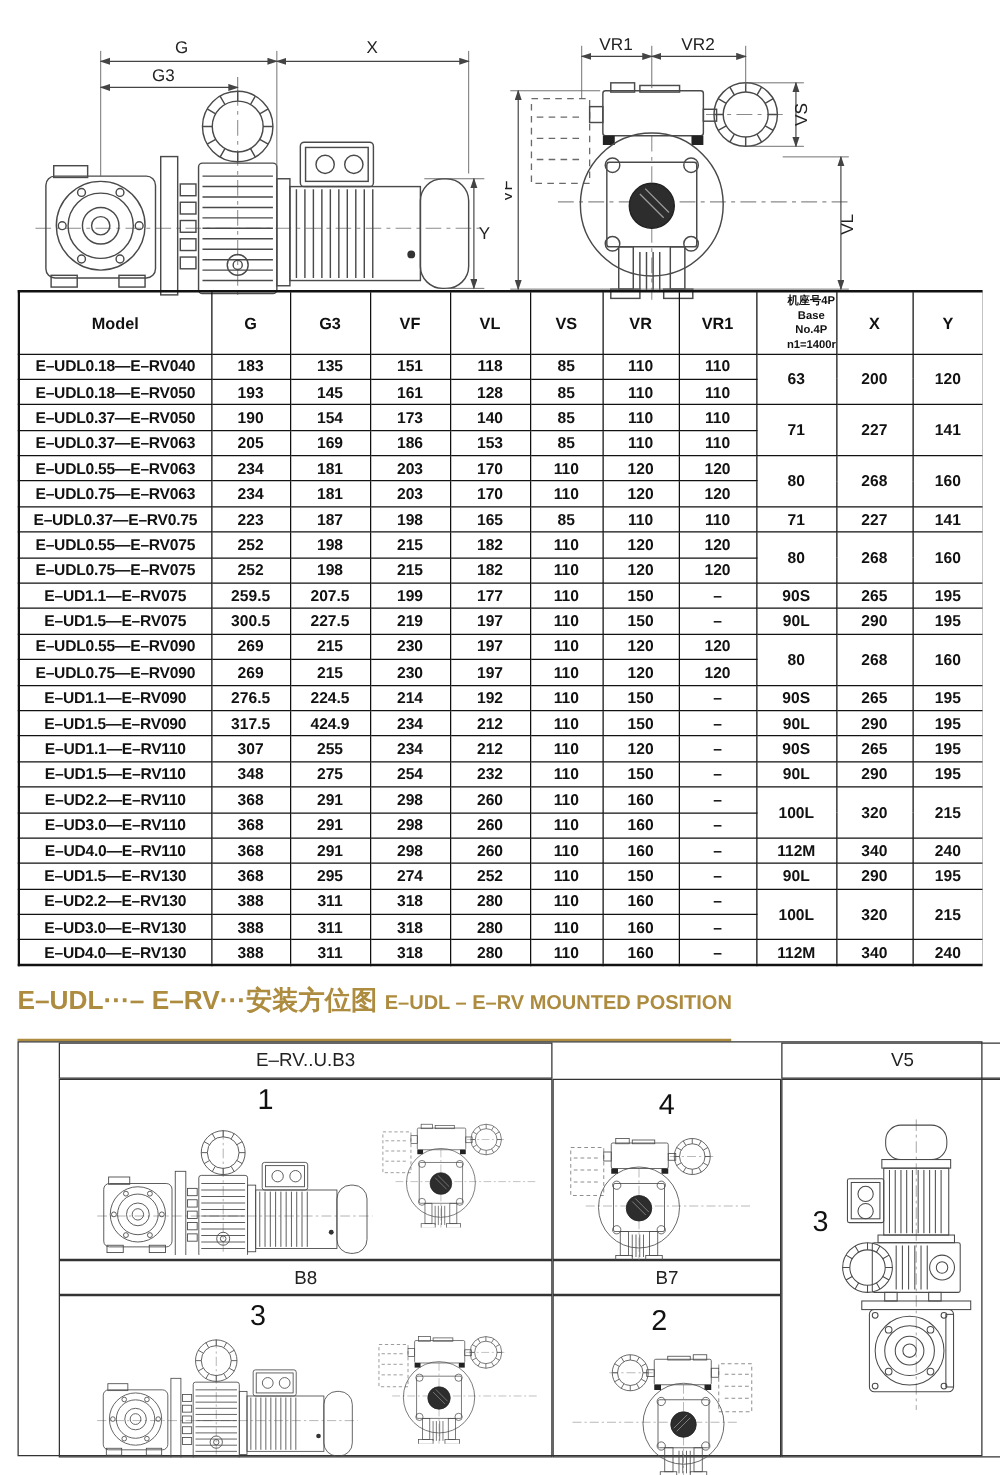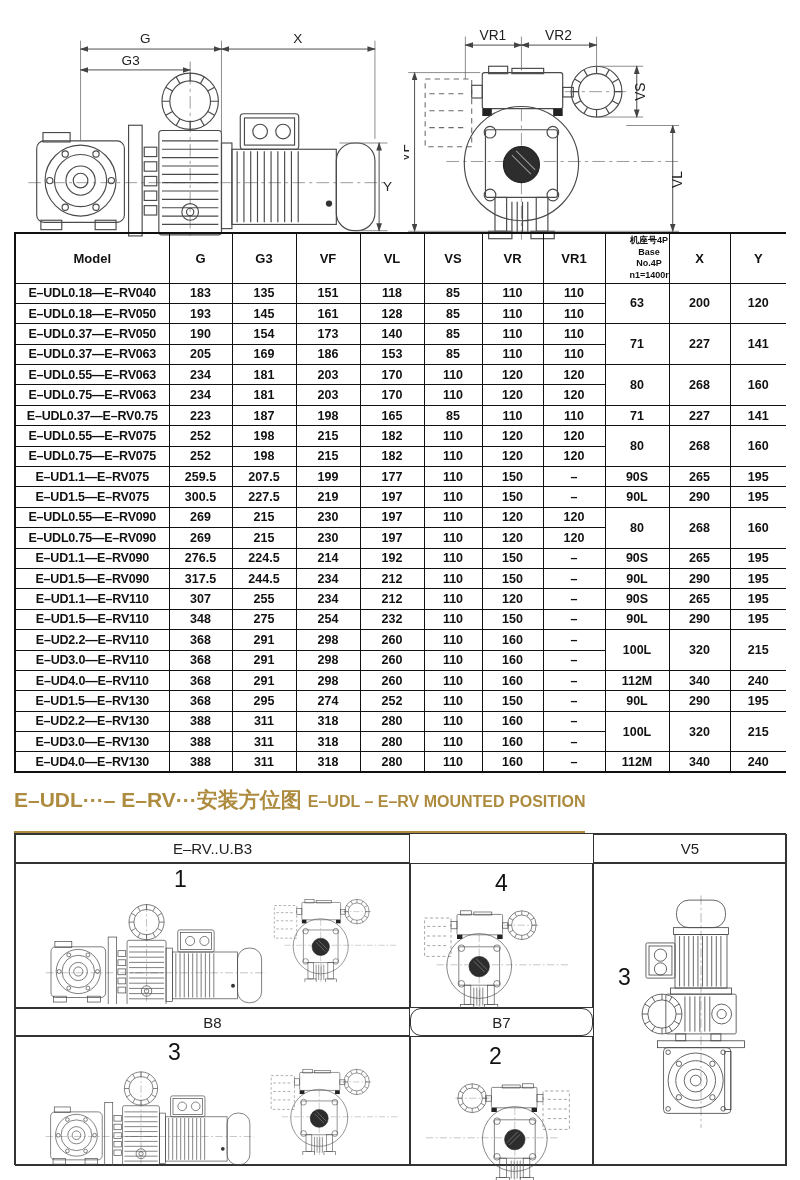--- a/index.html
+++ b/index.html
@@ -30,30 +30,30 @@
 
   
   #mount-heading { position:absolute; left:14px; top:786px; white-space:nowrap; }
   #mount-heading .underline { display:inline-block; border-bottom:2px solid #ad8b3f; padding-bottom:17px; }
   #mount-heading .cn { font-size:21px; font-weight:bold; color:#ad8b3f; }
   #mount-heading .en { font-size:16px; font-weight:bold; color:#ad8b3f; margin-left:6px; }
 
   
   #mount-grid { position:absolute; left:14px; top:833px; width:772px; height:332px;
     display:grid; grid-template-columns:395px 183px 194px; grid-template-rows:29px 145px 28px 130px;
-    border:1.5px solid #333; }
+    border:1.5px solid #333;padding-left:32px; }
   #mount-grid > div { border:1px solid #333; position:relative; }
   .cell-hdr { display:flex; align-items:center; justify-content:center;
     font-size:15px; color:#222; font-weight:normal; }
   .pos-num { position:absolute; font-size:23px; color:#111; }
   .cell-b3 { grid-column:1; grid-row:2; }
   .cell-b6 { grid-column:2; grid-row:2; }
   .cell-v5 { grid-column:3; grid-row:2 / span 3; }
   .hdr-b8 { grid-column:1; grid-row:3; }
-  .hdr-b7 { grid-column:2; grid-row:3;border-radius:11px; }
+  .hdr-b7 { grid-column:2; grid-row:3; }
   .cell-b8 { grid-column:1; grid-row:4; }
   .cell-b7 { grid-column:2; grid-row:4; }
 </style>
 </head>
 <body>
 
 <div id="page">
 
   <svg width="0" height="0" style="position:absolute" aria-hidden="true">
     <defs>
@@ -420,21 +420,21 @@
             <td>110</td>
             <td>150</td>
             <td>–</td>
             <td rowspan="1">90S</td>
             <td rowspan="1">265</td>
             <td rowspan="1">195</td>
           </tr>
           <tr>
             <td class="model">E–UD1.5—E–RV090</td>
             <td>317.5</td>
-            <td>244.5</td>
+            <td>424.9</td>
             <td>234</td>
             <td>212</td>
             <td>110</td>
             <td>150</td>
             <td>–</td>
             <td rowspan="1">90L</td>
             <td rowspan="1">290</td>
             <td rowspan="1">195</td>
           </tr>
           <tr>

